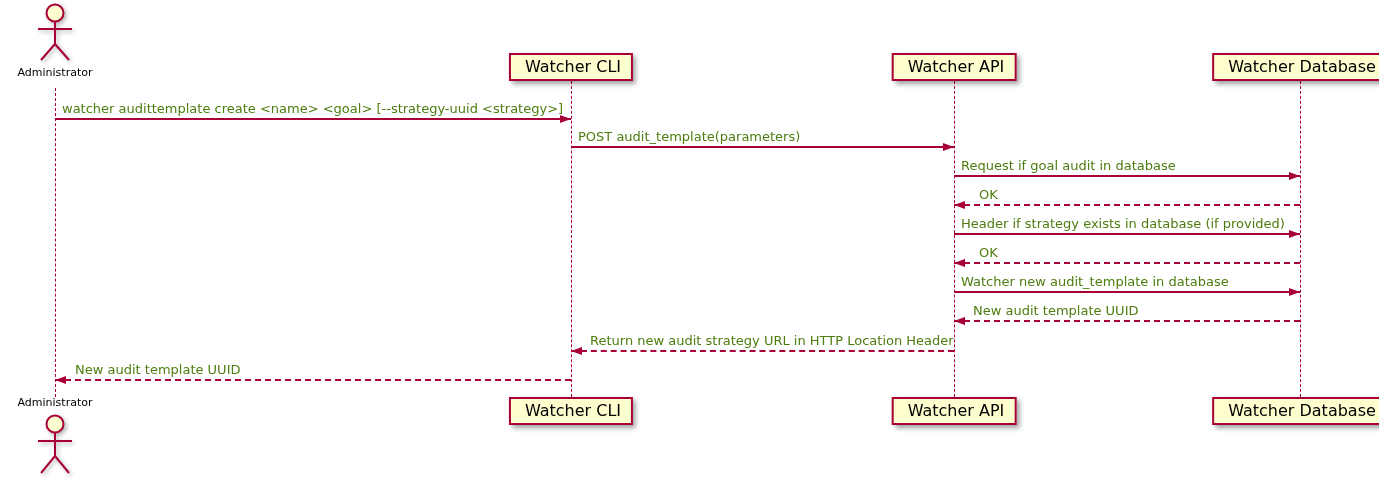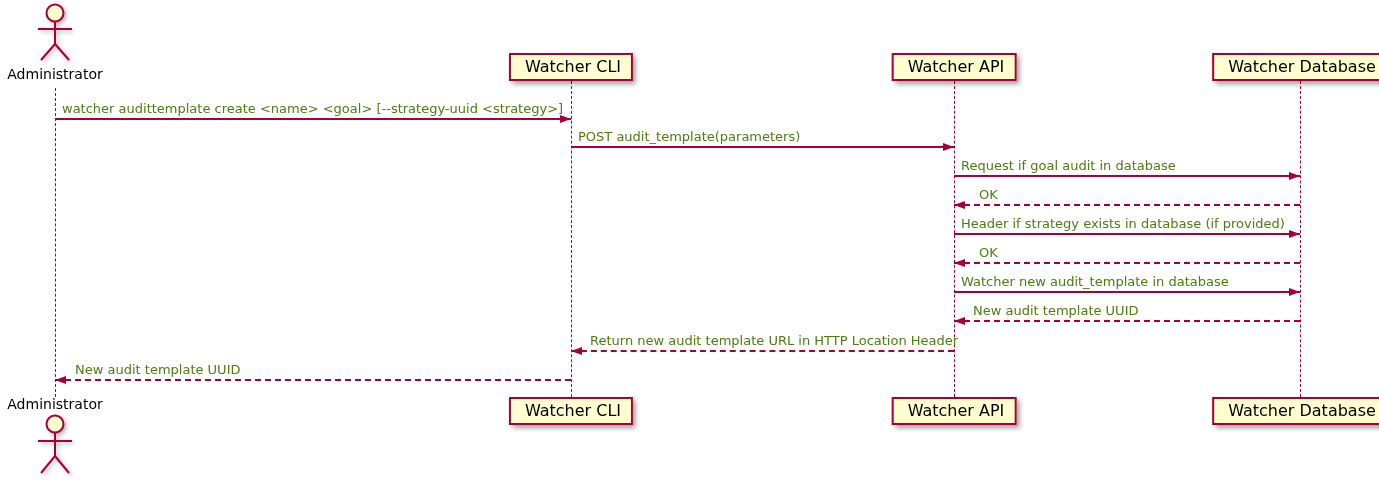--- a/index.html
+++ b/index.html
@@ -23,21 +23,21 @@
     box-shadow:3px 3px 5px rgba(0,0,0,0.38);
     padding:3px 10px 4px 14px;
     font-size:16px;
     color:#000;
     white-space:nowrap;
     line-height:17px;
   }
   .actor-label{
     position:absolute;
     transform:translateX(-50%);
-    font-size:14px;
+    font-size:11px;
     color:#000;
     white-space:nowrap;
   }
   .actor-svg{
     position:absolute;
     filter:drop-shadow(2px 2px 2px rgba(0,0,0,0.30));
   }
   .msg-label{
     position:absolute;
     font-size:13px;
@@ -139,21 +139,21 @@
   </div>
 
   <div>
     <div class="msg-label" style="left:973px;top:303px;">New audit template UUID</div>
     <div class="arrow dashed" style="left:954px;top:320px;width:346px;">
         <span class="head left"></span>
       </div>
   </div>
 
   <div>
-    <div class="msg-label" style="left:590px;top:333px;">Return new audit template URL in HTTP Location Header</div>
+    <div class="msg-label" style="left:590px;top:333px;">Return new audit strategy URL in HTTP Location Header</div>
     <div class="arrow dashed" style="left:571px;top:350px;width:383px;">
         <span class="head left"></span>
       </div>
   </div>
 
   <div>
     <div class="msg-label" style="left:75px;top:362px;">New audit template UUID</div>
     <div class="arrow dashed" style="left:55px;top:379px;width:516px;">
         <span class="head left"></span>
       </div>

